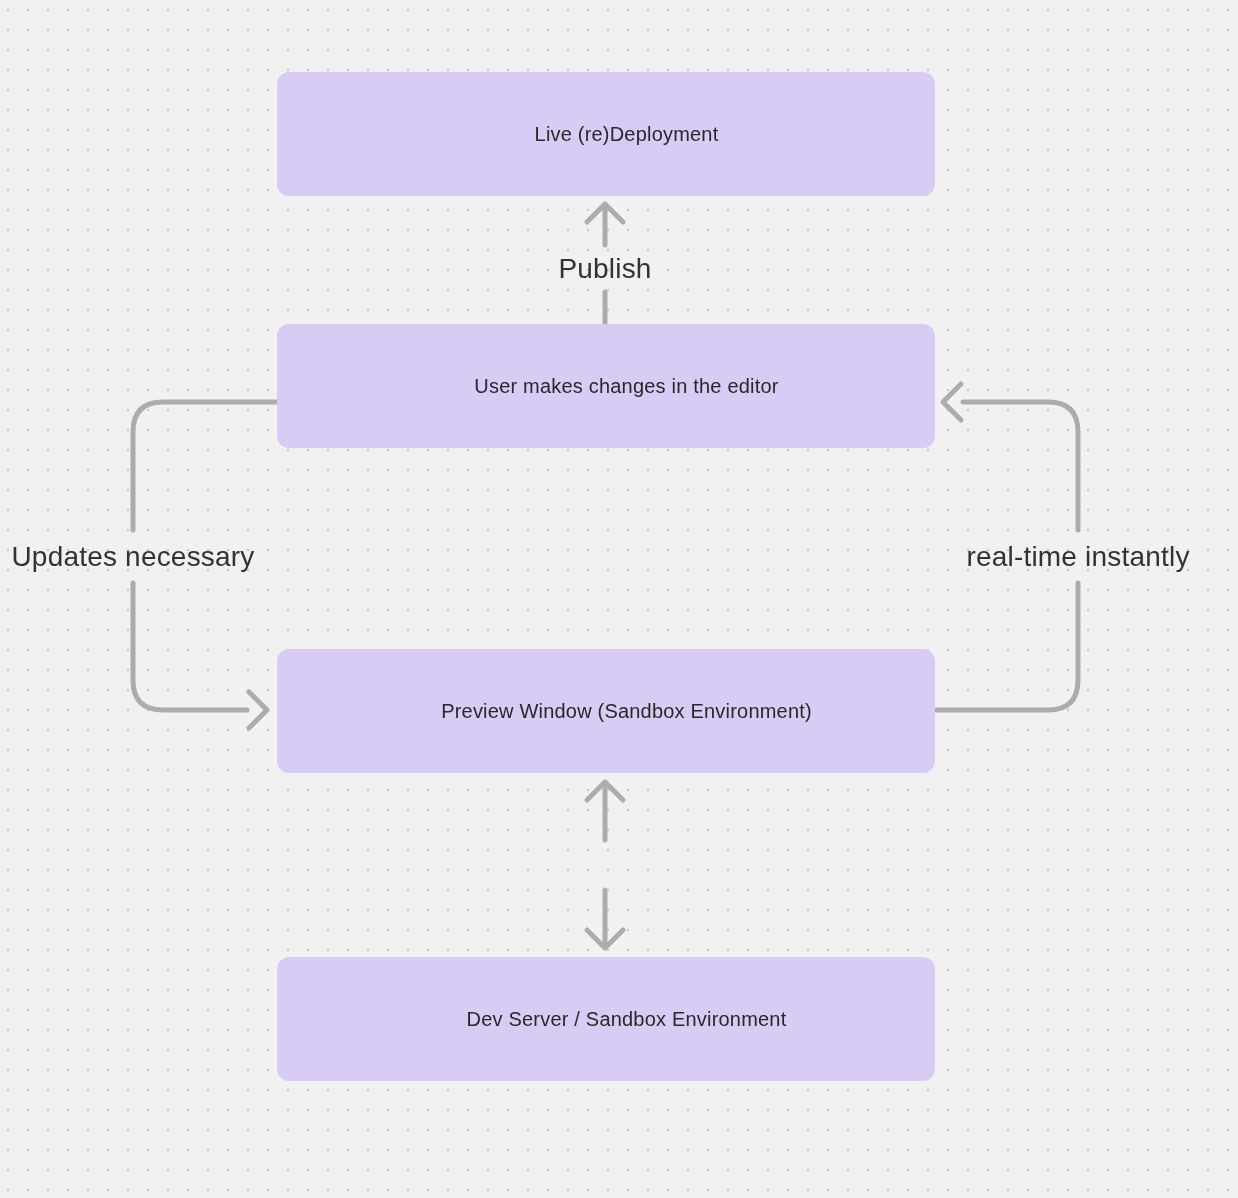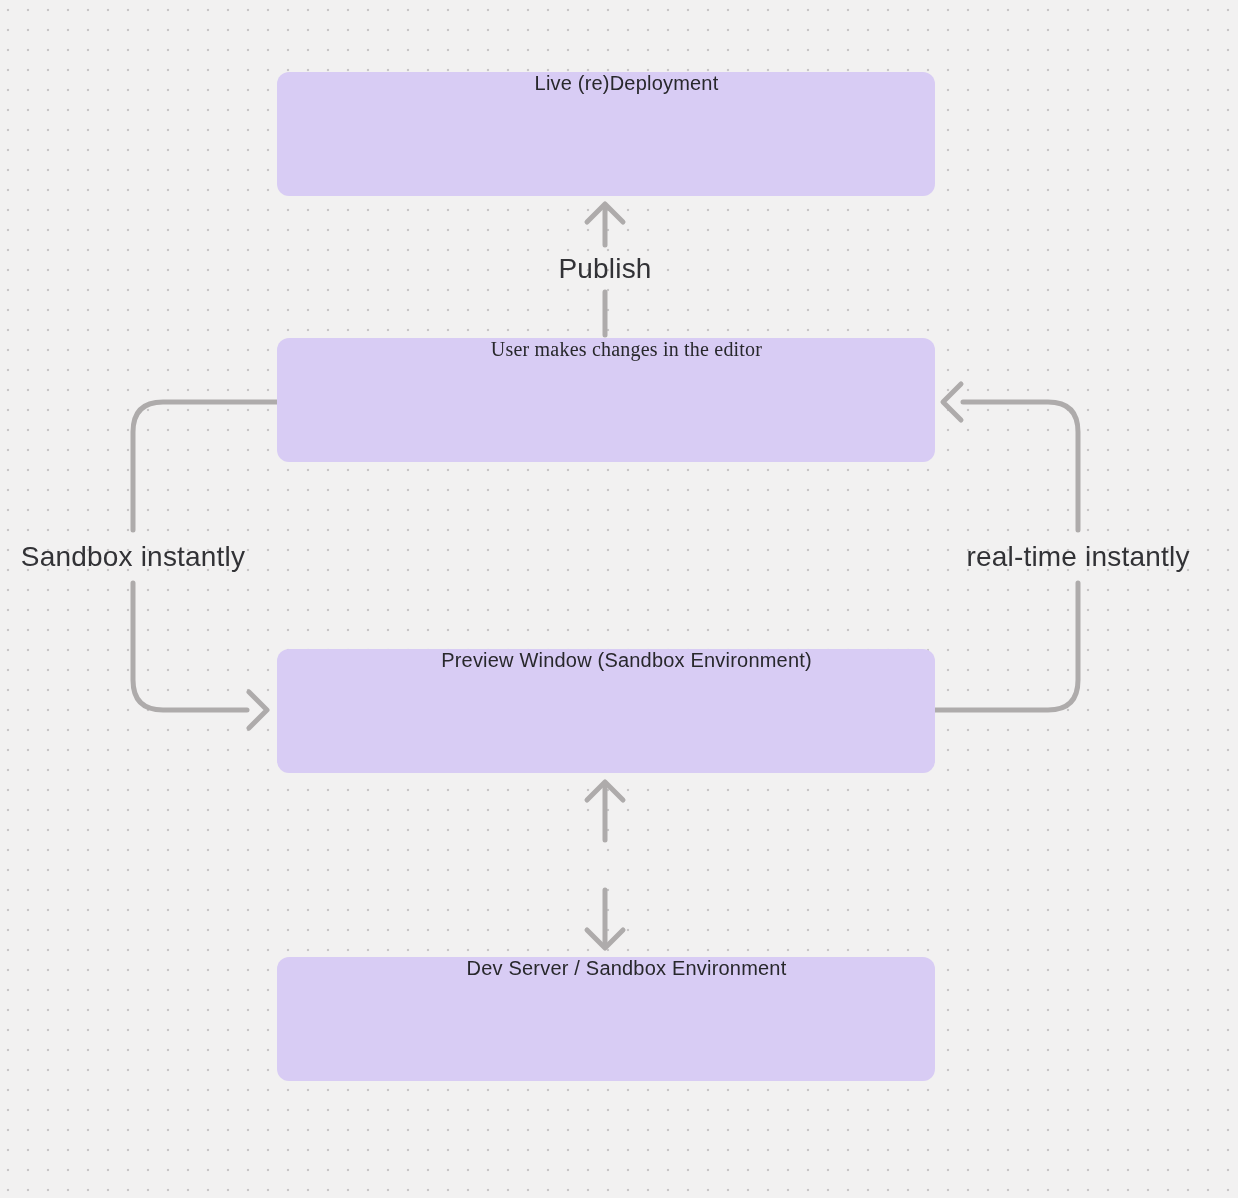--- a/index.html
+++ b/index.html
@@ -44,29 +44,30 @@
     stroke-linejoin: round;
   }
   .node {
     position: absolute;
     left: 277px;
     width: 658px;
     height: 124px;
     background: var(--node-fill);
     border-radius: 12px;
     display: flex;
+    align-items: center;
     justify-content: center;
     text-align: center;
     font-size: 20px;
     color: var(--node-text);
     letter-spacing: 0.2px;
     padding-left: 41px;
   }
   .node-live     { top: 72px;  }
-  .node-user     { top: 338px; font-family: Liberation Serif, serif; }
+  .node-user     { top: 324px; }
   .node-preview  { top: 649px; }
   .node-dev      { top: 957px; }
   .edge-label {
     position: absolute;
     transform: translate(-50%, -50%);
     white-space: nowrap;
     font-size: 28px;
     color: var(--label-text);
     letter-spacing: 0.2px;
   }
@@ -118,16 +119,16 @@
 
   <div class="node node-dev">
     <span>Dev Server / Sandbox Environment</span>
   </div>
 
   <div class="node node-preview">
     <span>Preview Window (Sandbox Environment)</span>
   </div>
 
   <div class="edge-label label-publish">Publish</div>
-  <div class="edge-label label-updates">Sandbox instantly</div>
+  <div class="edge-label label-updates">Updates necessary</div>
   <div class="edge-label label-feedback">real-time instantly</div>
 
 </div>
 
 </body></html>

